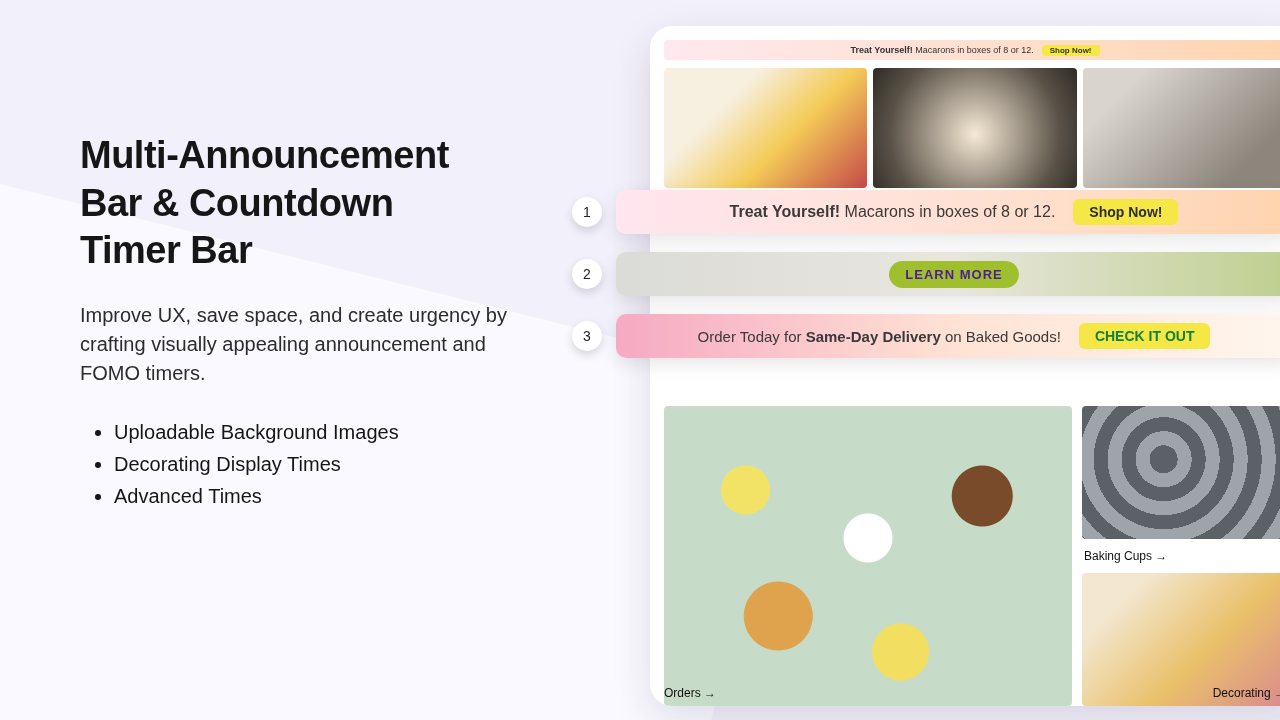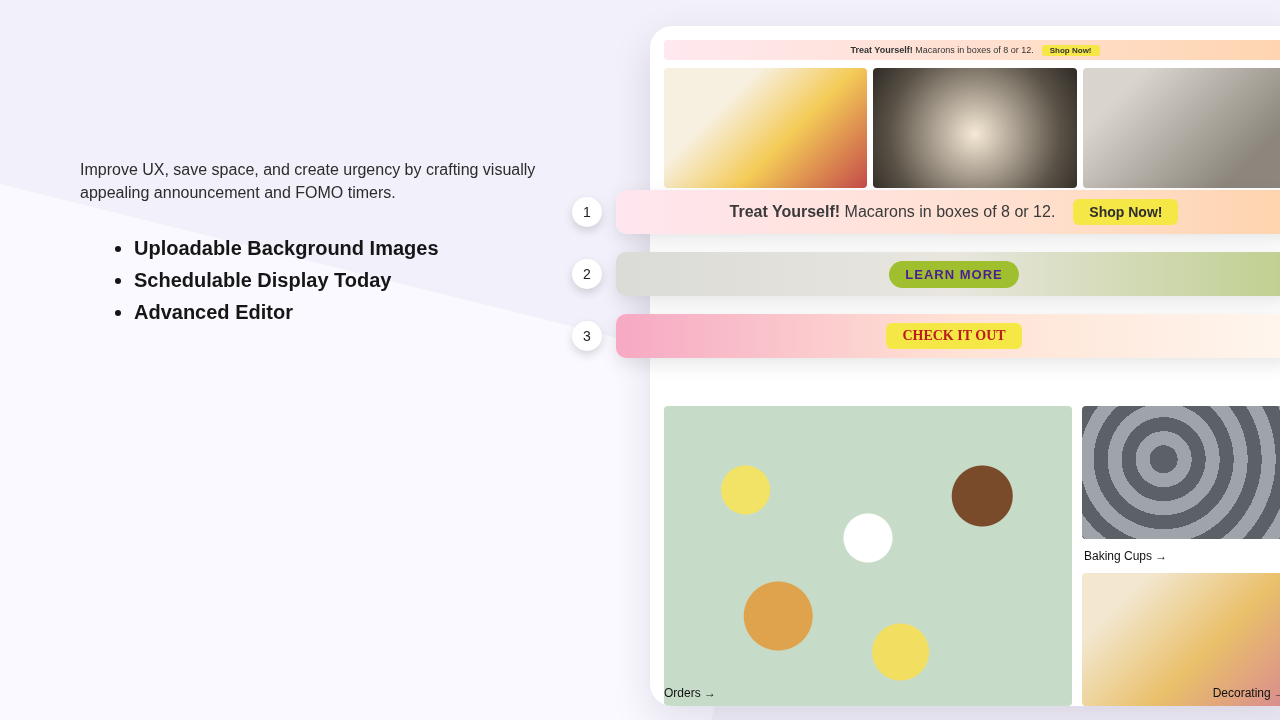--- a/index.html
+++ b/index.html
@@ -10,23 +10,23 @@
   .bg-angle {
     position: absolute; left: -200px; top: 260px; width: 900px; height: 900px;
     background: #faf9ff; transform: rotate(14deg); z-index: 0;
   }
 
   .left {
     position: absolute; left: 80px; top: 132px; width: 470px; z-index: 2;
     color: #161616;
   }
   .left h1 { font-size: 38px; line-height: 1.25; font-weight: 700; letter-spacing: -0.5px; }
-  .left p.sub { font-size: 16px; line-height: 1.45; color: #2c2c2c; margin-top: 26px; font-weight: 400; }
+  .left p.sub { font-size: 20px; line-height: 1.45; color: #2c2c2c; margin-top: 26px; font-weight: 400; }
   .left ul { list-style: disc; margin: 28px 0 0 34px; }
-  .left ul li { font-size: 20px; line-height: 1.6; font-weight: 700; color: #161616; margin-left: 20px; }
+  .left ul li { font-size: 20px; line-height: 1.6; font-weight: 400; color: #161616; }
 
   
   .card {
     position: absolute; right: -20px; top: 26px; width: 650px; height: 680px;
     background: #ffffff; border-radius: 22px; box-shadow: 0 14px 40px rgba(30,20,60,0.12);
     padding: 14px; z-index: 1; overflow: hidden;
   }
 
   
   .mini-bar {
@@ -57,21 +57,21 @@
   .bar .cta { font-weight:700; font-size:14px; padding:5px 16px; border-radius:6px; white-space:nowrap; }
 
   .bar1 { background: linear-gradient(90deg,#ffe6ef 0%, #ffe0cf 60%, #ffd4ae 100%); }
   .bar1 .cta { background:#f5e745; color:#2e2e2e; }
 
   .bar2 { background: linear-gradient(90deg,#dbdbd7 0%, #e8e6df 50%, #bfcf8f 100%); color:#555; }
   .bar2 .cta { background:#9fbf2f; color:#4c1d95; letter-spacing:1px; font-size:13px; padding:6px 16px; border-radius:14px; }
 
   .bar3 { background: linear-gradient(90deg,#f6a9c3 0%, #ffe2d4 50%, #fff6ee 100%); }
   .bar3 .txt { font-size:15px; }
-  .bar3 .cta { background:#f5e745; color:#b91c1c;font-family:Liberation Serif, serif; }
+  .bar3 .cta { background:#f5e745; color:#15803d; }
 
   
   .lower { position:absolute; left:14px; right:14px; top:380px; bottom:0; display:flex; gap:10px; }
   .lower .big {
     flex:2; background:
       radial-gradient(circle at 28% 70%, #e0a34d 0 34px, transparent 35px),
       radial-gradient(circle at 58% 82%, #f2df62 0 28px, transparent 29px),
       radial-gradient(circle at 20% 28%, #f2e367 0 24px, transparent 25px),
       radial-gradient(circle at 78% 30%, #7a4b2a 0 30px, transparent 31px),
       radial-gradient(circle at 50% 44%, #ffffff 0 24px, transparent 25px),
@@ -87,25 +87,30 @@
   .bottom-caps { position:absolute; left:14px; right:14px; bottom:6px; display:flex; justify-content:space-between; font-size:12px; color:#111; }
 
   b { font-weight:700; }
 </style>
 </head>
 <body>
 
 <div class="bg-angle"></div>
 
 <div class="left">
+  <h1>
+    <span>Multi-Announcement</span><br>
+    <span>Bar &amp; Countdown</span><br>
+    <span>Timer Bar</span>
+  </h1>
   <p class="sub">Improve UX, save space, and create urgency by crafting visually appealing announcement and FOMO timers.</p>
   <ul>
     <li>Uploadable Background Images</li>
-    <li>Schedulable Display Today</li>
-    <li>Advanced Editor</li>
+    <li>Decorating Display Times</li>
+    <li>Advanced Times</li>
   </ul>
 </div>
 
 <div class="card">
 
   <div class="mini-bar">
     <span>
       <b>Treat Yourself!</b>
       <span>Macarons in boxes of 8 or 12.</span>
     </span>
@@ -149,16 +154,21 @@
   <div class="bar-wrap">
     <div class="badge">2</div>
     <div class="bar bar2">
       <span class="cta">LEARN MORE</span>
     </div>
   </div>
 
   <div class="bar-wrap">
     <div class="badge">3</div>
     <div class="bar bar3">
+      <span class="txt">
+        <span>Order Today for</span>
+        <b>Same-Day Delivery</b>
+        <span>on Baked Goods!</span>
+      </span>
       <span class="cta">CHECK IT OUT</span>
     </div>
   </div>
 </div>
 
 </body></html>

